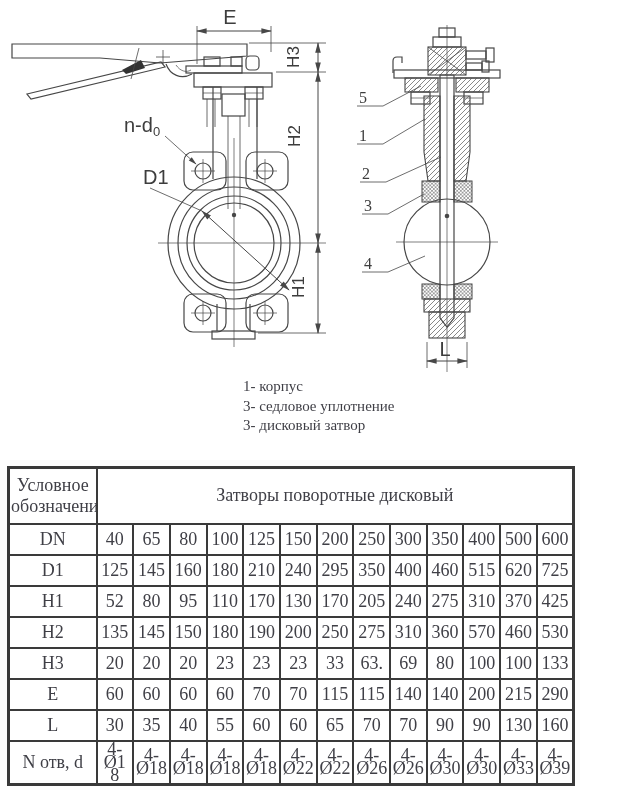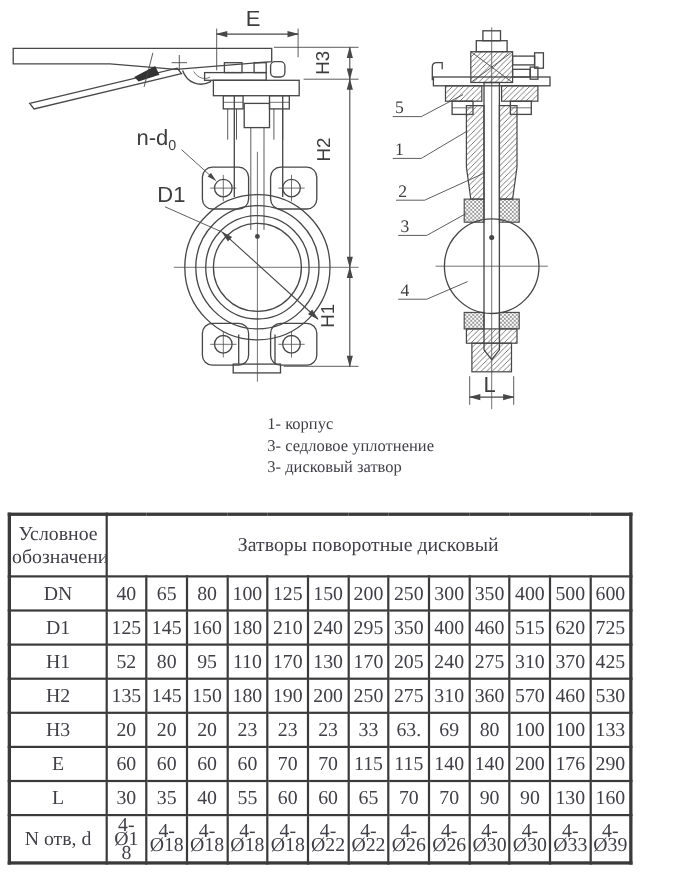--- a/index.html
+++ b/index.html
@@ -331,21 +331,21 @@
           <td>60</td>
           <td>60</td>
           <td>60</td>
           <td>70</td>
           <td>70</td>
           <td>115</td>
           <td>115</td>
           <td>140</td>
           <td>140</td>
           <td>200</td>
-          <td>176</td>
+          <td>215</td>
           <td>290</td>
         </tr>
         <tr class="datarow">
           <td>L</td>
           <td>30</td>
           <td>35</td>
           <td>40</td>
           <td>55</td>
           <td>60</td>
           <td>60</td>

